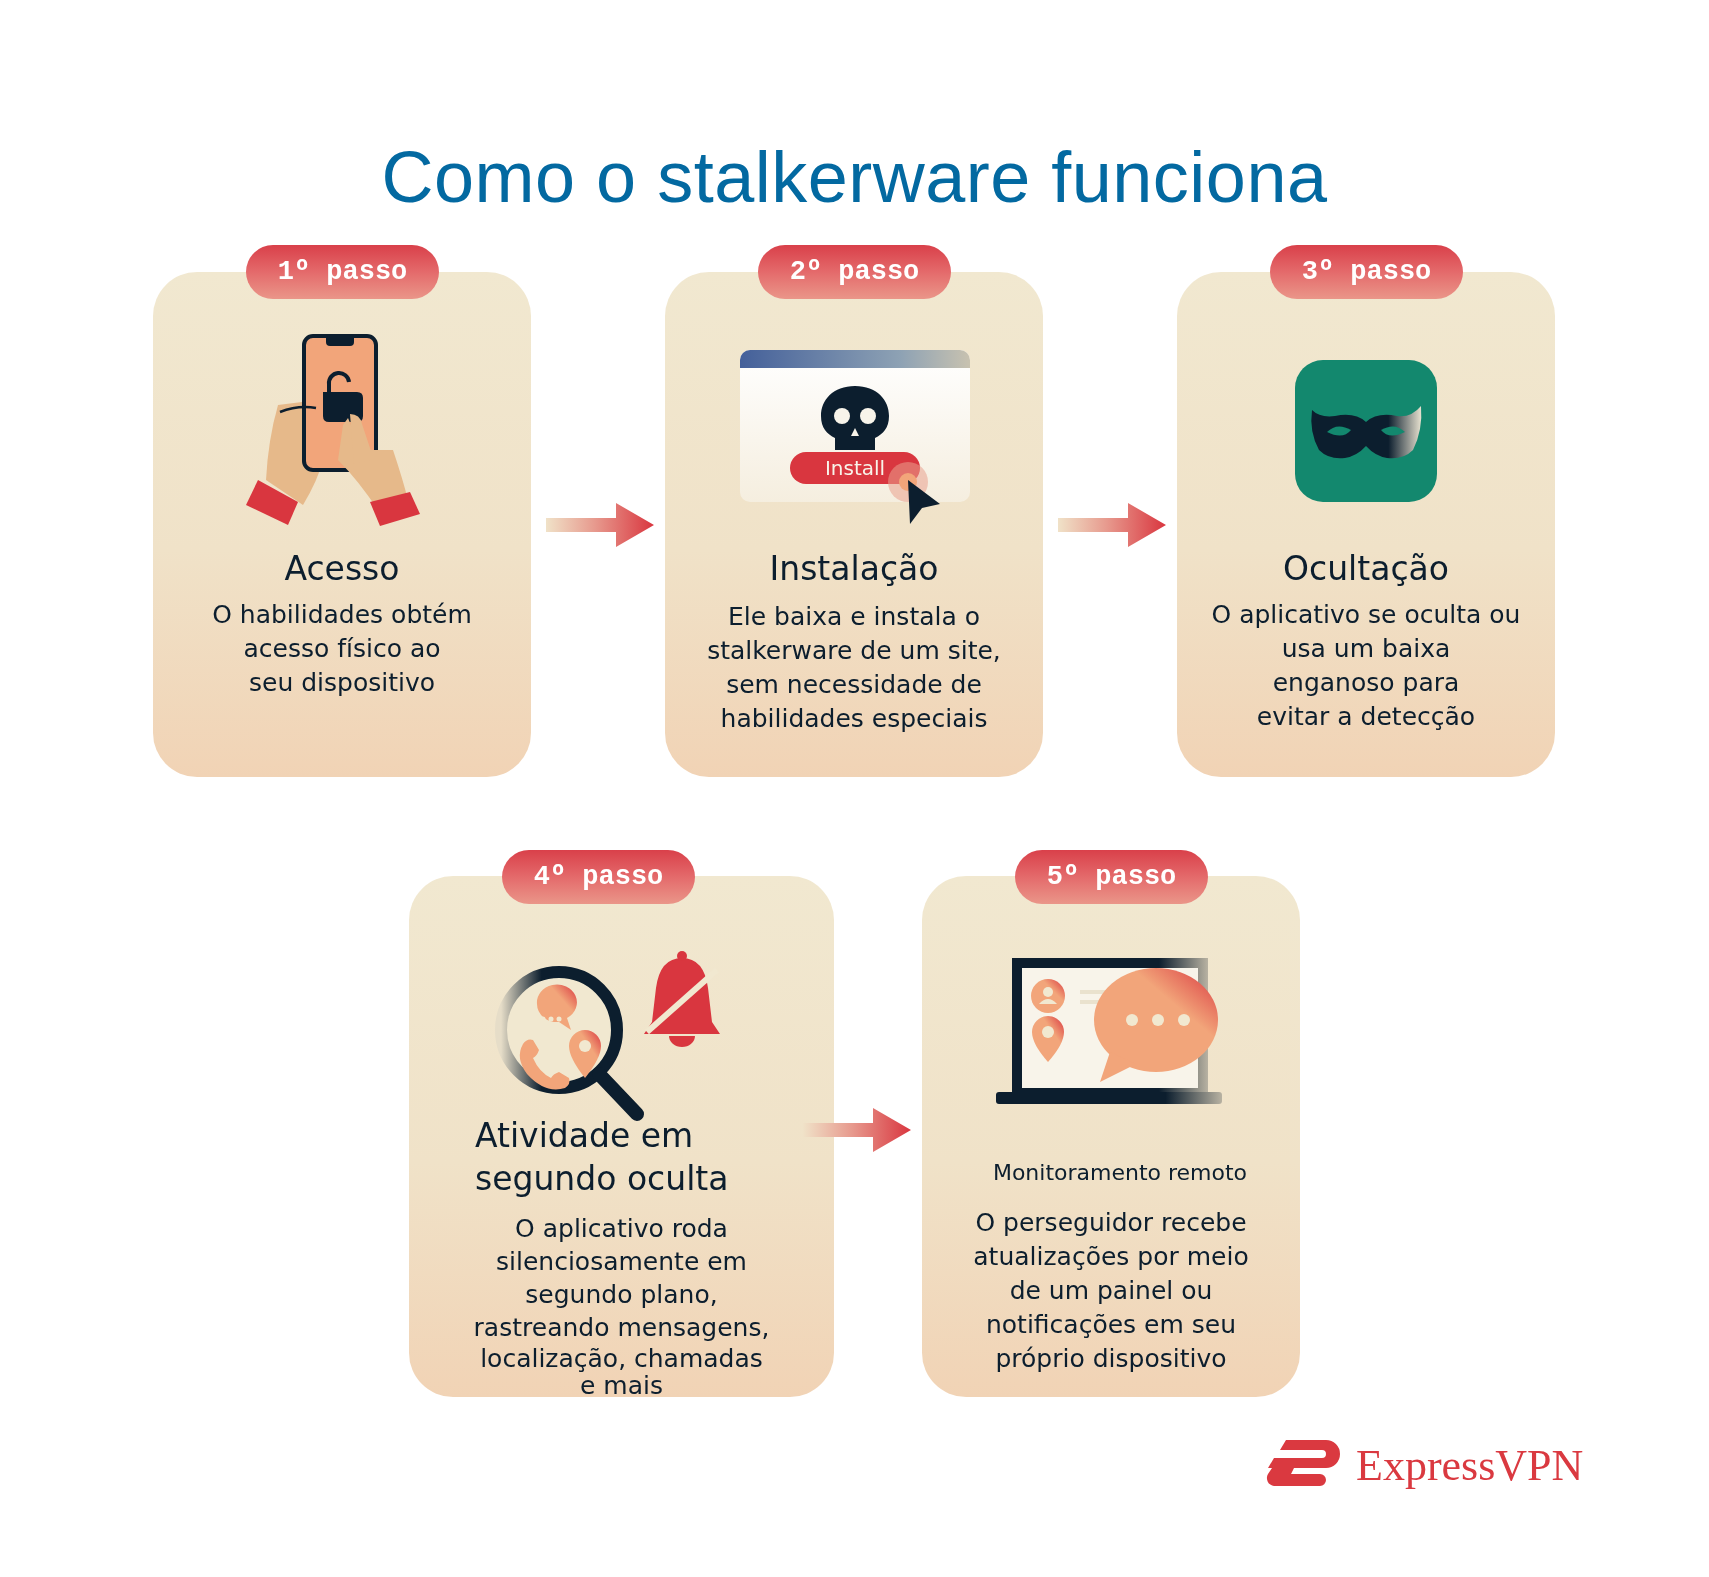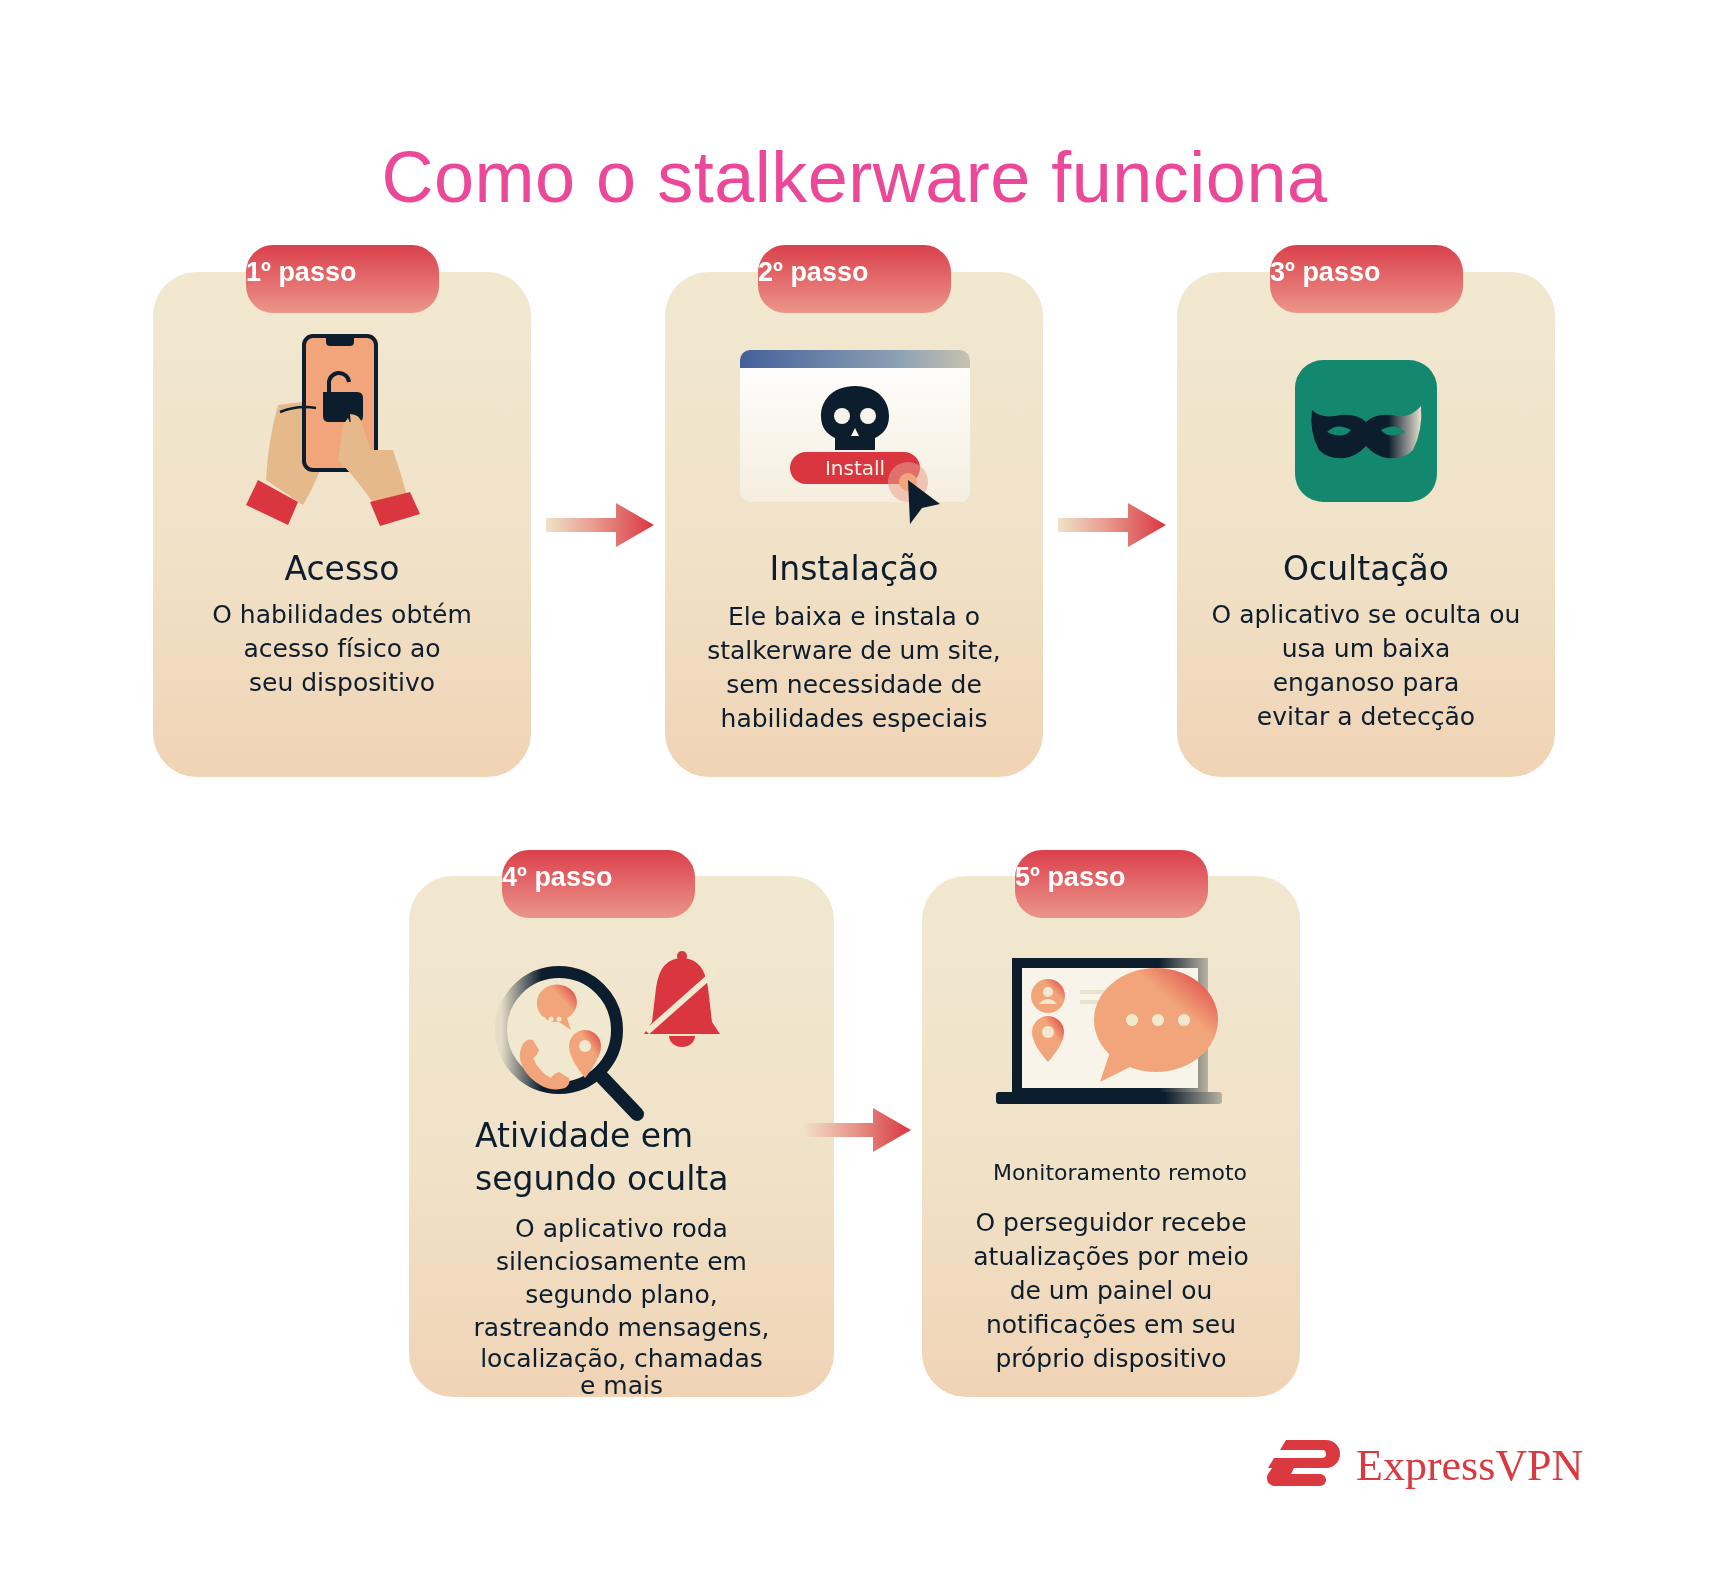--- a/index.html
+++ b/index.html
@@ -4,32 +4,32 @@
 <style>
   html, body { margin:0; padding:0; }
   body {
     width:1709px; height:1577px; position:relative; overflow:hidden;
     background:#ffffff;
     font-family:"Liberation Sans","DejaVu Sans",sans-serif;
     color:#0C1E2E;
   }
   .title {
     position:absolute; left:0; top:88px; width:1709px; text-align:center;
-    font-size:72px; font-weight:400; letter-spacing:0.5px; color:#ec4899;
+    font-size:72px; font-weight:400; letter-spacing:0.5px; color:#0369a1;
     font-family:"Liberation Sans",sans-serif;
   }
   .card {
     position:absolute; width:378px; border-radius:44px;
     background:linear-gradient(180deg,#F1E8D0 0%,#F0E2C8 55%,#F1D3B5 100%);
   }
   .badge {
-    position:absolute; height:68px; width:193px; border-radius:27px;
+    position:absolute; height:54px; width:193px; border-radius:27px;
     background:linear-gradient(180deg,#D9404A 0%,#E46A6B 50%,#EA9689 100%);
-    color:#fff; font-weight:700; font-size:27px; 
-    line-height:54px; font-family:Liberation Sans, sans-serif;
+    color:#fff; font-weight:700; font-size:27px; text-align:center;
+    line-height:54px; font-family:Liberation Mono, monospace;
   }
   .illus { position:absolute; }
   .heading {
     position:absolute; left:0; width:100%; text-align:center;
     font-size:33px; line-height:42px; font-family:"DejaVu Sans",sans-serif; color:#0C1E2E;
   }
   .body {
     position:absolute; left:0; width:100%; text-align:center;
     font-size:25px; line-height:34px; font-family:"DejaVu Sans",sans-serif; color:#0C1E2E;
   }

